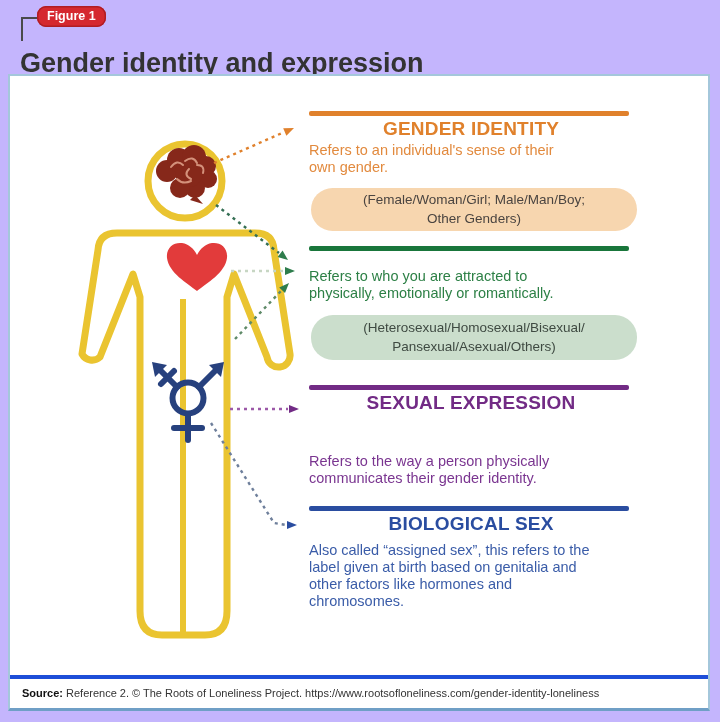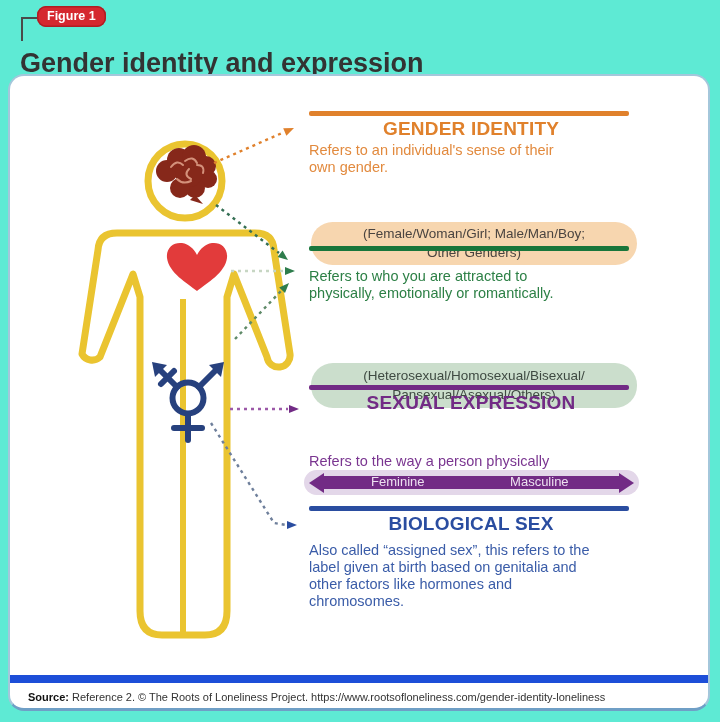--- a/index.html
+++ b/index.html
@@ -1,70 +1,70 @@
 <!DOCTYPE html>
 <html><head>
 <meta charset="utf-8">
 <style>
   html,body{margin:0;padding:0;background:#fff;}
-  .page{position:relative;width:720px;height:722px;background:#5eead4;
+  .page{position:relative;width:720px;height:722px;background:#c4b5fd;
         font-family:"Liberation Sans", sans-serif;overflow:hidden;}
 
   
   .bracket{position:absolute;left:21px;top:17px;width:18px;height:22px;
            border-left:2.5px solid #4a4a4a;border-top:2.5px solid #4a4a4a;}
   .badge{position:absolute;left:37px;top:6px;background:#d5282f;color:#fff;
          font-size:12.5px;font-weight:bold;padding:3px 10px 4px;border-radius:9px;
          box-shadow:0 0 0 1.5px #b01d24 inset;}
   .title{position:absolute;left:20px;top:48px;font-size:27px;font-weight:bold;color:#333;}
 
   
   .panel{position:absolute;left:8px;top:74px;width:702px;height:637px;box-sizing:border-box;
-         border:2.5px solid #a4c7db;border-bottom:3.5px solid #6f9fc6;border-radius:16px;background:#fff;}
+         border:2.5px solid #a4c7db;border-bottom:3.5px solid #6f9fc6;border-radius:0;background:#fff;}
   .content{position:absolute;left:0;top:0;right:0;bottom:0;}
 
   .figure-svg{position:absolute;left:0;top:0;}
 
   
   .bar{position:absolute;left:299px;width:320px;height:5px;border-radius:2px;}
   .heading{position:absolute;left:296px;width:330px;text-align:center;
            font-size:19px;font-weight:bold;letter-spacing:.2px;}
   .desc{position:absolute;left:299px;width:344px;font-size:14.5px;font-weight:normal;
         line-height:1.18;white-space:pre-line;}
   .pill{position:absolute;left:301px;width:326px;box-sizing:border-box;border-radius:22px;
         display:flex;align-items:center;justify-content:center;text-align:center;
-        font-size:13.5px;line-height:1.35;white-space:pre-line;margin-top:34px;}
+        font-size:13.5px;line-height:1.35;white-space:pre-line;}
 
   .c-orange{color:#e0812c;} .b-orange{background:#e0812c;}
   .c-orange-lt{color:#e28a3e;}
   .c-green{color:#19763b;}  .b-green{background:#19763b;}
   .c-green-lt{color:#2d8046;}
   .c-purple{color:#722b85;} .b-purple{background:#722b85;}
   .c-purple-lt{color:#7a3590;margin-top:33px;}
   .c-blue{color:#2a4da0;}   .b-blue{background:#2a4da0;}
   .c-blue-lt{color:#3a5ca8;}
 
   .pill-0{background:#f7d6af;color:#4a4440;top:112px;height:43px;}
-  .pill-1{background:#cbdecc;color:#3f4a42;top:253px;height:45px;}
+  .pill-1{background:#cbdecc;color:#3f4a42;top:239px;height:45px;}
   .pill-3{background:#d2dbed;color:#2f4470;top:544px;height:29px;border-radius:15px;}
 
   
   .scale{position:absolute;left:294px;top:394px;width:335px;height:25px;background:#e3d7e9;
          border-radius:13px;display:flex;align-items:center;padding:0 5px;box-sizing:border-box;}
   .tri{width:0;height:0;border-top:10.5px solid transparent;border-bottom:10.5px solid transparent;}
   .tri-left{border-right:15px solid #722b85;}
   .tri-right{border-left:15px solid #722b85;}
   .scale-bar{flex:1;height:13px;background:#722b85;position:relative;}
   .scale-label{position:absolute;top:-2px;height:17px;line-height:16px;color:#ece0f0;
                font-size:13px;text-align:center;width:30%;}
   .scale-label.left{left:10%;} .scale-label.right{left:58%;}
 
   
   .footer{position:absolute;left:0;right:0;bottom:0;height:33px;box-sizing:border-box;
-          border-top:8px solid #1d4ed8;padding:8px 16px 0 18px;font-size:11px;color:#333;
+          border-top:4px solid #1d4ed8;padding:8px 16px 0 12px;font-size:11px;color:#333;
           border-radius:0 0 6px 6px;}
   .footer b{color:#111;}
 </style>
 </head>
 <body>
 
 <div class="page">
 
   <div class="bracket"></div>
   <div class="badge">Figure 1</div>
@@ -148,28 +148,20 @@
       <div class="bar b-green" style="top:170px"></div>
       <div class="desc c-green-lt" style="top:192px">Refers to who you are attracted to
 physically, emotionally or romantically.</div>
       <div class="pill pill-1">(Heterosexual/Homosexual/Bisexual/
 Pansexual/Asexual/Others)</div>
 
       <div class="bar b-purple" style="top:309px"></div>
       <div class="heading c-purple" style="top:316px">SEXUAL EXPRESSION</div>
       <div class="desc c-purple-lt" style="top:344px">Refers to the way a person physically
 communicates their gender identity.</div>
-      <div class="scale">
-        <div class="tri tri-left"></div>
-        <div class="scale-bar">
-          <span class="scale-label left">Feminine</span>
-          <span class="scale-label right">Masculine</span>
-        </div>
-        <div class="tri tri-right"></div>
-      </div>
 
       <div class="bar b-blue" style="top:430px"></div>
       <div class="heading c-blue" style="top:437px">BIOLOGICAL SEX</div>
       <div class="desc c-blue-lt" style="top:466px">Also called “assigned sex”, this refers to the
 label given at birth based on genitalia and
 other factors like hormones and
 chromosomes.</div>
 
       <div class="footer"><b>Source:</b><span> Reference 2. © The Roots of Loneliness Project. https://www.rootsofloneliness.com/gender-identity-loneliness</span></div>
 

